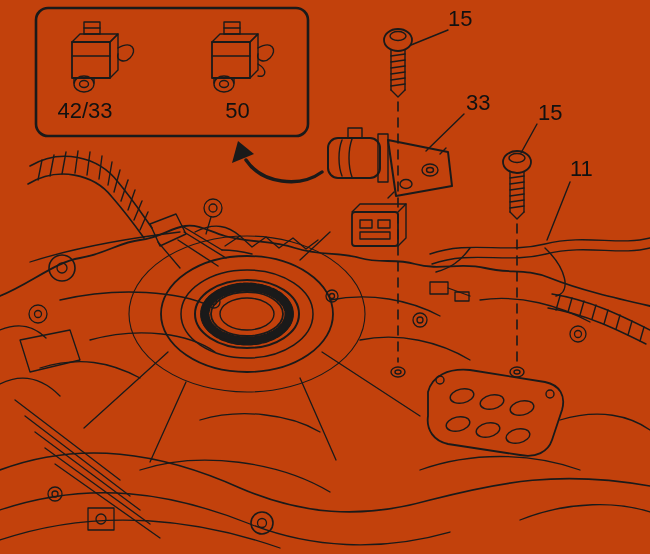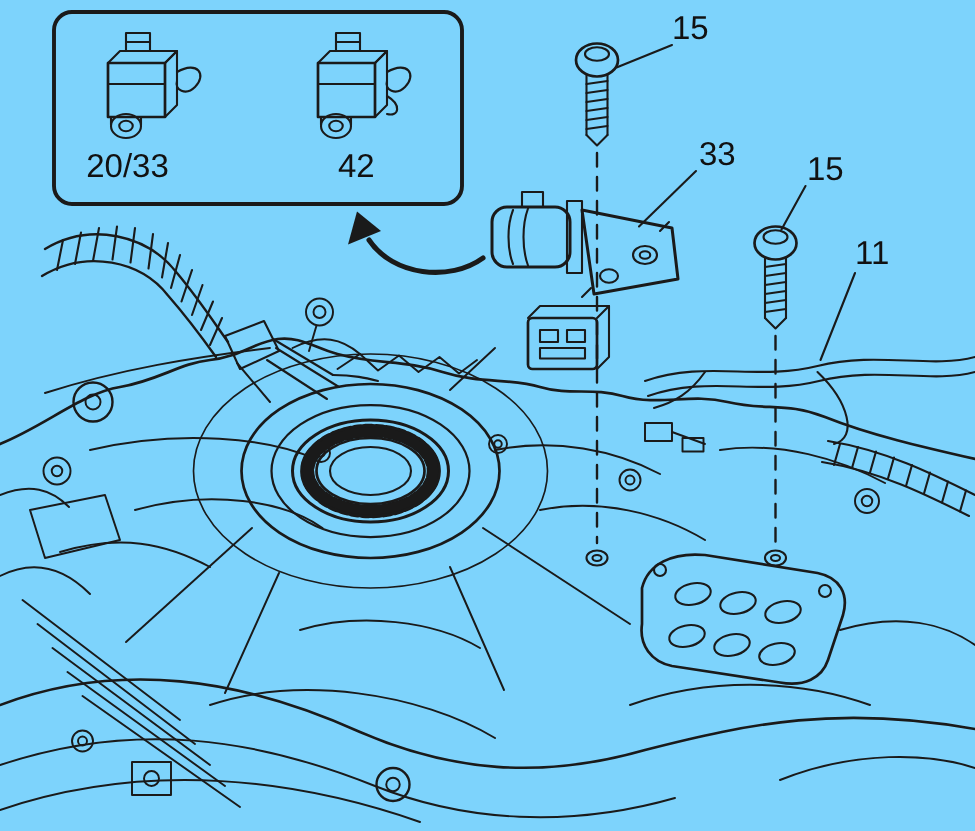--- a/index.html
+++ b/index.html
@@ -1,16 +1,16 @@
 <!DOCTYPE html>
 <html><head>
 <meta charset="utf-8">
 <style>
   html,body{margin:0;padding:0;background:#fff;}
-  .figure{position:relative;width:650px;height:554px;background:#7dd3fc;overflow:hidden;
+  .figure{position:relative;width:650px;height:554px;background:#c2410c;overflow:hidden;
           font-family:"Liberation Sans",sans-serif;}
   .figure svg{position:absolute;left:0;top:0;}
   .label{position:absolute;font-size:22px;line-height:1;color:#111;
          font-family:"Liberation Sans",sans-serif;white-space:nowrap;}
   .label.center{text-align:center;}
 </style>
 </head>
 <body>
 
 <div class="figure">
@@ -253,16 +253,16 @@
         <circle cx="550" cy="394" r="4"></circle>
   </g>
 
 </svg>
 
   <div class="label" style="left:448px;top:8px;">15</div>
   <div class="label" style="left:466px;top:92px;">33</div>
   <div class="label" style="left:538px;top:102px;">15</div>
   <div class="label" style="left:570px;top:158px;">11</div>
 
-  <div class="label center" style="left:50px;top:100px;width:70px;">20/33</div>
-  <div class="label center" style="left:210px;top:100px;width:55px;">42</div>
+  <div class="label center" style="left:50px;top:100px;width:70px;">42/33</div>
+  <div class="label center" style="left:210px;top:100px;width:55px;">50</div>
 
 </div>
 
 </body></html>

